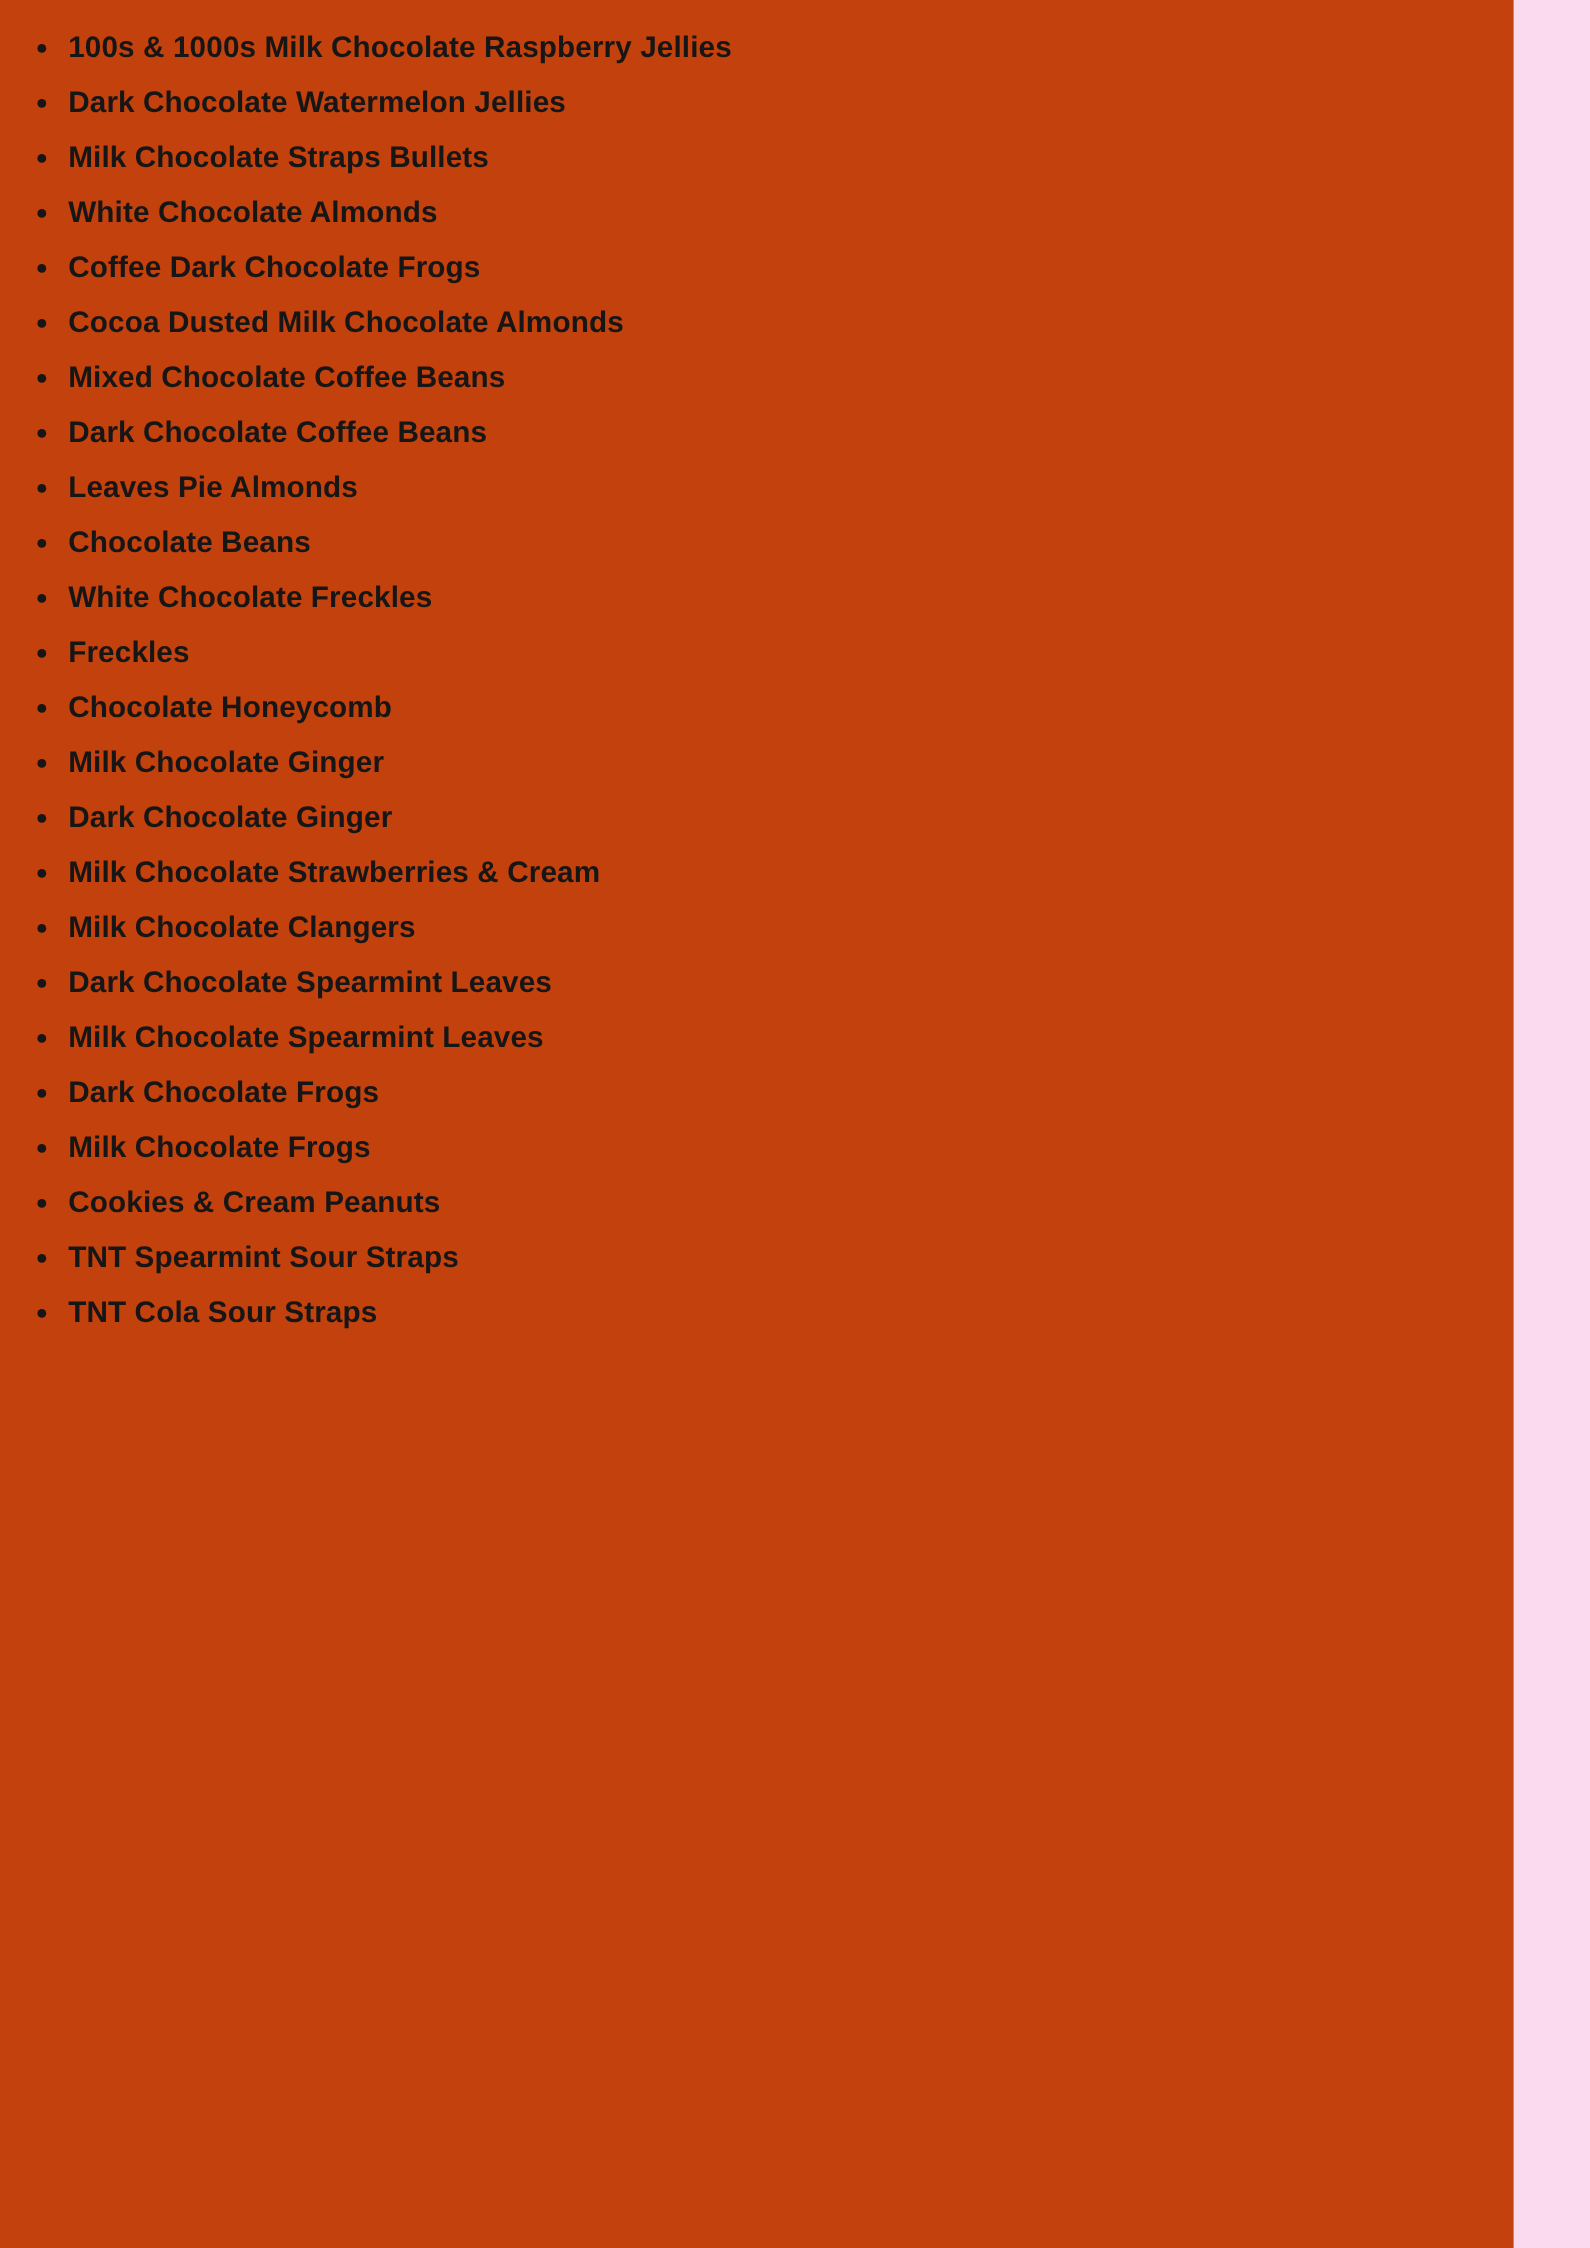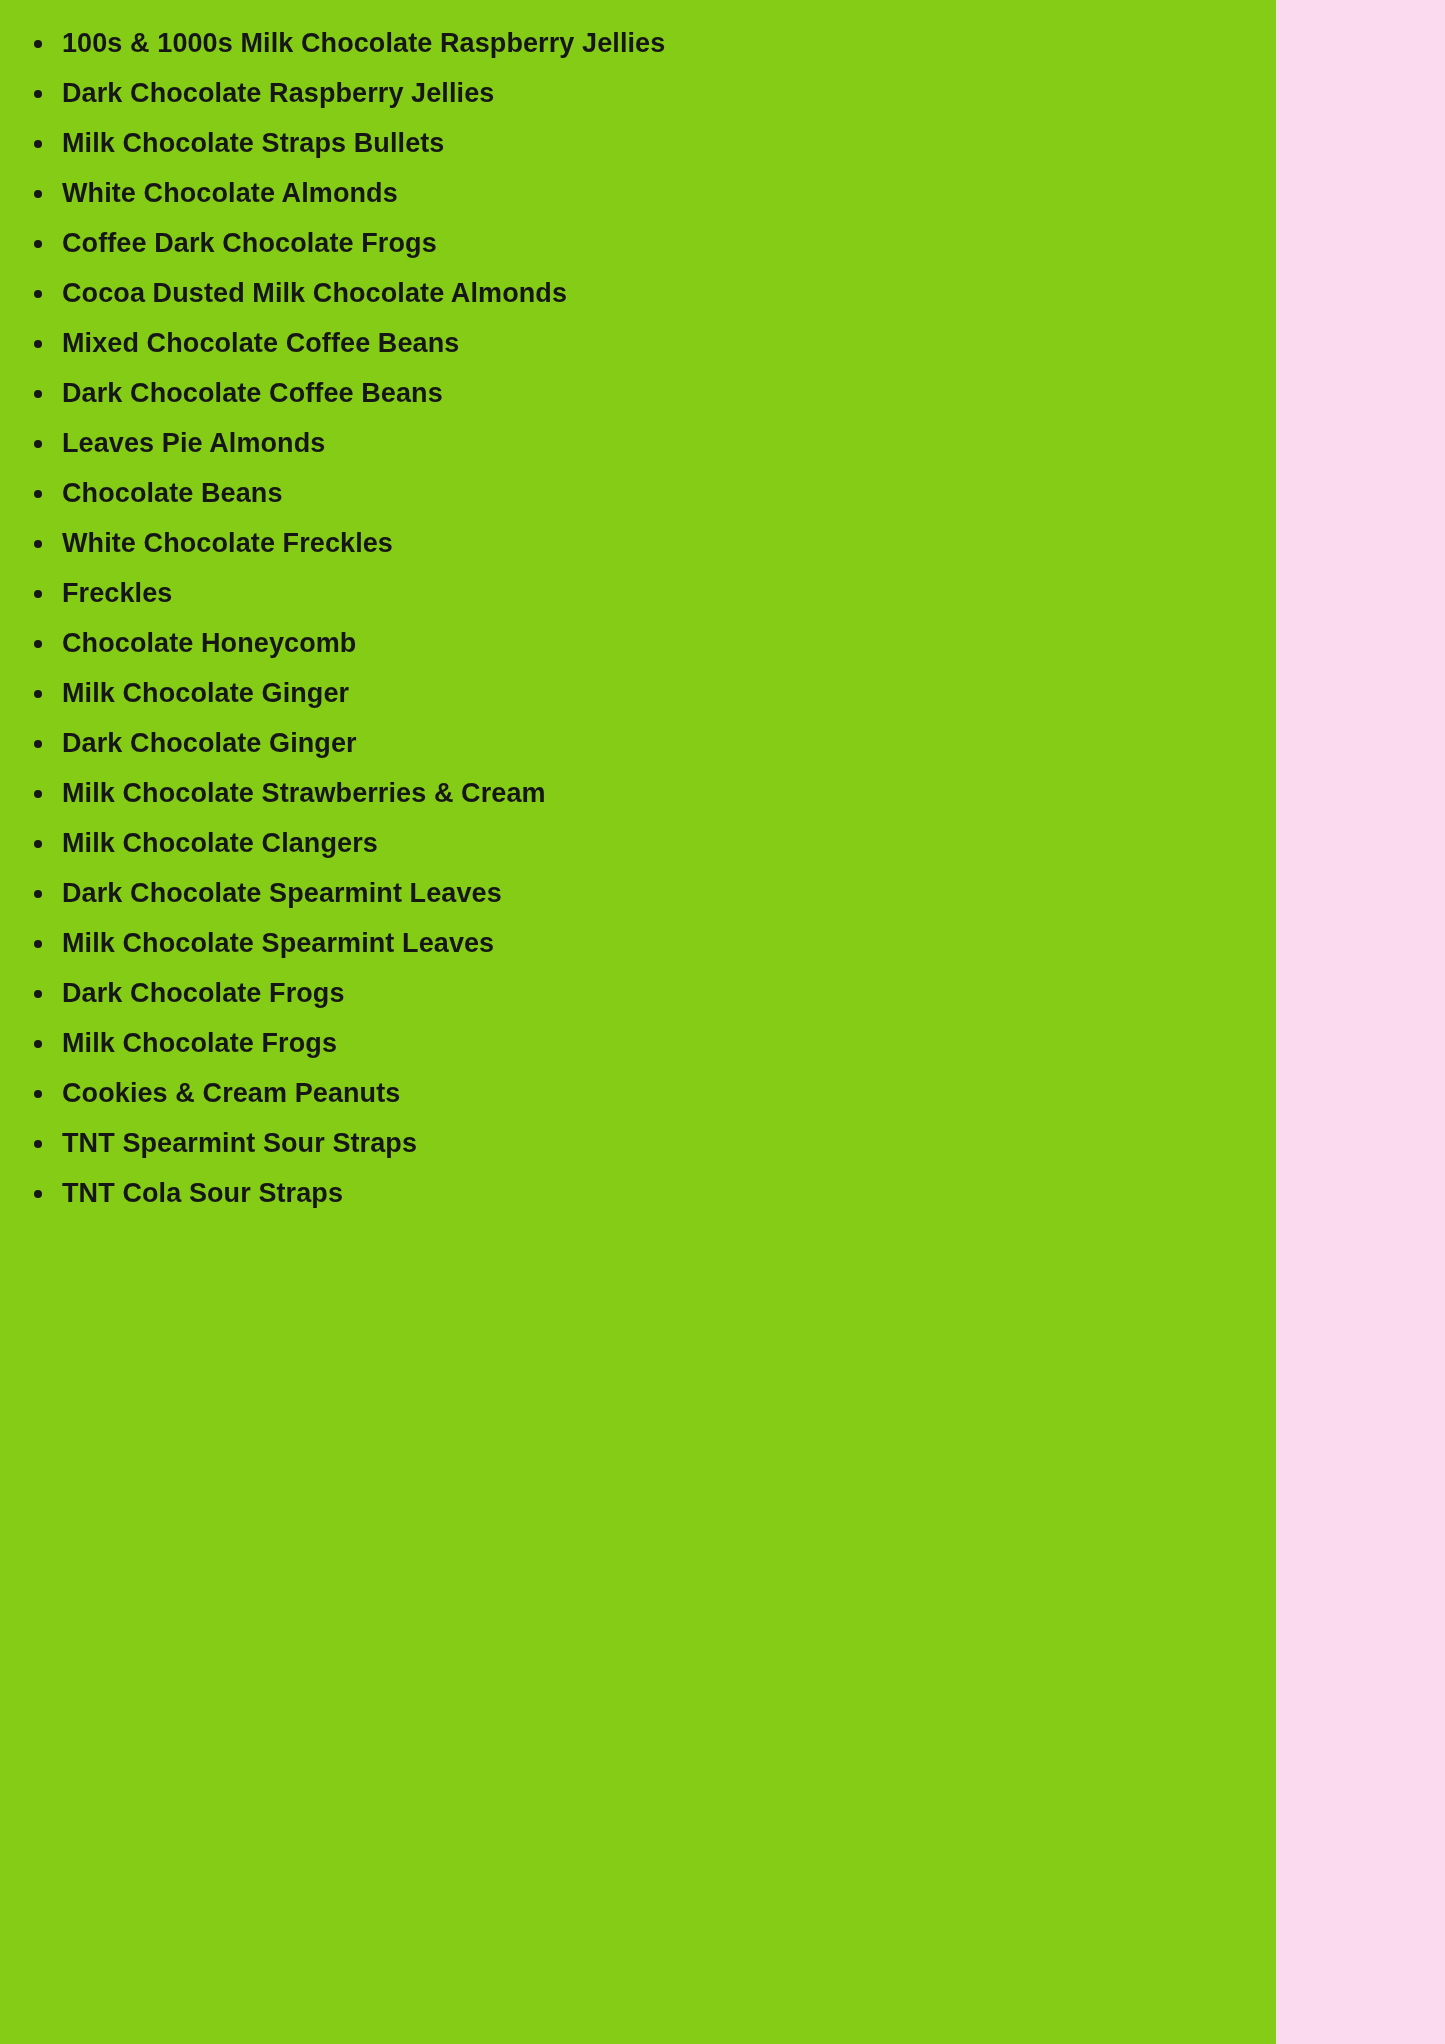--- a/index.html
+++ b/index.html
@@ -8,24 +8,24 @@
   }
   body {
     width: 1445px;
     height: 2044px;
     background: #fbd9ef;
     font-family: "Liberation Sans", sans-serif;
     overflow: hidden;
   }
   .page {
     box-sizing: border-box;
-    width: 1276px;
+    width: 1376px;
     height: 2044px;
     padding: 18px 0 0 0;
-    background: #84cc16;
+    background: #c2410c;
   }
   ul.product-list {
     list-style: none;
     margin: 0;
     padding: 0;
   }
   ul.product-list li {
     position: relative;
     margin: 0;
     padding: 0 0 0 62px;
@@ -46,21 +46,21 @@
     border-radius: 50%;
     background: #161616;
   }
 </style>
 </head>
 <body>
 
 <div class="page">
   <ul class="product-list">
     <li>100s &amp; 1000s Milk Chocolate Raspberry Jellies</li>
-    <li>Dark Chocolate Raspberry Jellies</li>
+    <li>Dark Chocolate Watermelon Jellies</li>
     <li>Milk Chocolate Straps Bullets</li>
     <li>White Chocolate Almonds</li>
     <li>Coffee Dark Chocolate Frogs</li>
     <li>Cocoa Dusted Milk Chocolate Almonds</li>
     <li>Mixed Chocolate Coffee Beans</li>
     <li>Dark Chocolate Coffee Beans</li>
     <li>Leaves Pie Almonds</li>
     <li>Chocolate Beans</li>
     <li>White Chocolate Freckles</li>
     <li>Freckles</li>

